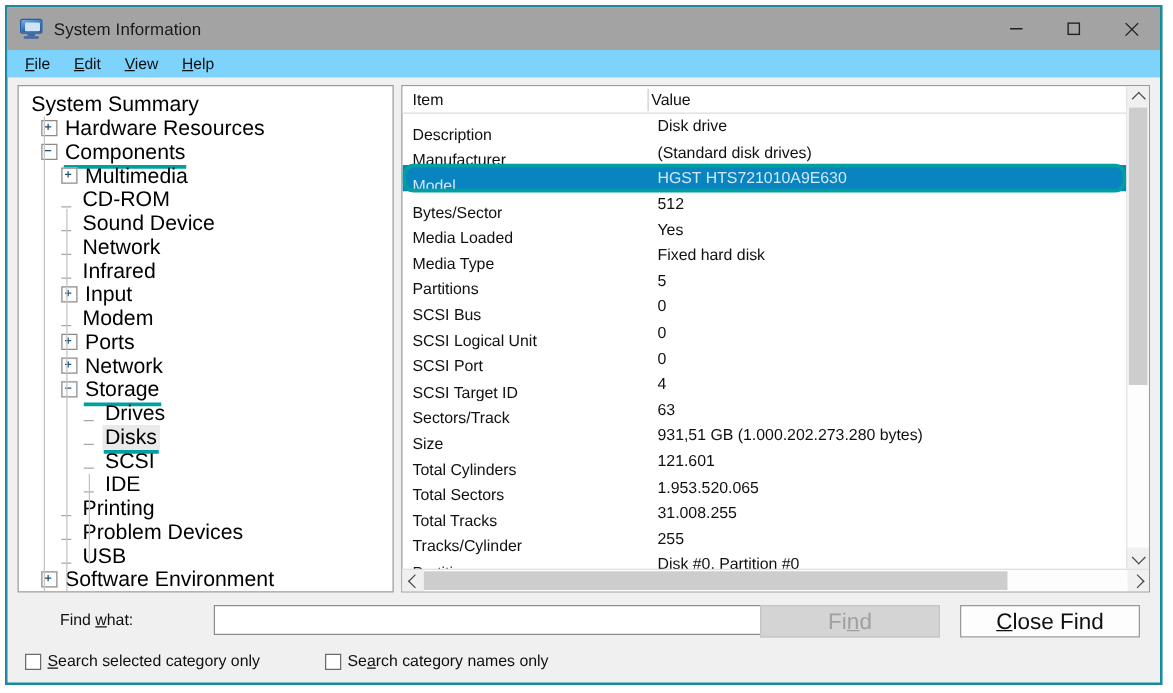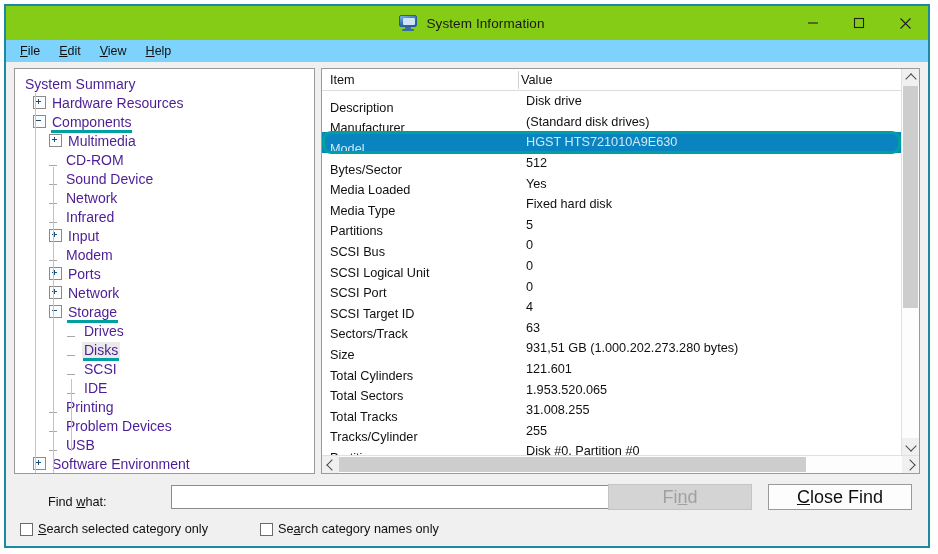--- a/index.html
+++ b/index.html
@@ -5,42 +5,42 @@
   html,body{margin:0;padding:0;background:#ffffff;}
   body{width:938px;height:554px;overflow:hidden;font-family:"Liberation Sans",sans-serif;}
 
   .window{
     position:absolute;left:4px;top:4px;width:926px;height:544px;
     background:#f0f0f0;border:2px solid #1b8a9e;box-sizing:border-box;
     display:flex;flex-direction:column;
   }
 
   
-  .titlebar{height:34px;background:#84cc16;display:flex;align-items:center;flex:none;position:relative;justify-content:center;}
+  .titlebar{height:34px;background:#a3a3a3;display:flex;align-items:center;flex:none;position:relative;}
   .tb-icon{width:18px;height:16px;margin-left:10px;margin-right:9px;position:relative;flex:none;}
   .mon-body{position:absolute;left:0;top:0;width:18px;height:12px;background:linear-gradient(160deg,#7fb3e8 0%,#2f6fb5 55%,#24559a 100%);border-radius:2px;border:1px solid #2a5c9e;box-sizing:border-box;}
   .mon-scr{position:absolute;left:3px;top:2px;width:12px;height:7px;background:#cfe4f8;border-radius:1px;}
   .mon-stand{position:absolute;left:6px;top:12px;width:6px;height:2px;background:#3a6aa8;}
   .mon-base{position:absolute;left:3px;top:14px;width:12px;height:2px;background:#3a6aa8;border-radius:1px;}
   .tb-title{font-size:13.5px;color:#1a1a1a;letter-spacing:.1px;}
   .tb-ctrls{position:absolute;right:0;top:0;height:34px;display:flex;}
   .tb-btn{width:46px;height:34px;display:flex;align-items:center;justify-content:center;cursor:default;}
   .tb-btn svg{display:block;}
 
   
   .menubar{height:22px;background:#7dd3fc;display:flex;align-items:center;padding-left:14px;flex:none;}
   .menu-item{font-size:12.5px;color:#101010;margin-right:19px;cursor:default;}
   .menu-item u{text-decoration:underline;}
 
   
   .content{flex:1;display:flex;padding:6px 8px 0 8px;box-sizing:border-box;gap:6px;min-height:0;}
 
   
   .treepane{width:301px;background:#ffffff;border:1px solid #9a9a9a;box-sizing:border-box;overflow:hidden;position:relative;flex:none;}
-  .tree{padding:5px 0 0 0;font-size:14px;color:#4c1d95;}
+  .tree{padding:5px 0 0 0;font-size:17px;color:#000000;}
   .node{height:19px;display:flex;align-items:center;position:relative;white-space:nowrap;cursor:default;}
   .node .lbl{position:relative;padding:0 2px;}
   .node .lbl.sel{background:#eaeaea;}
   .node .lbl .ul{position:absolute;left:1px;right:1px;bottom:-3px;height:3px;background:#00a0a0;}
   .tgl{width:11px;height:11px;border:1px solid #8a8a8a;background:#fdfdfd;margin-right:4px;position:relative;flex:none;cursor:pointer;}
   .tgl::before{content:"";position:absolute;left:2px;top:4px;width:5px;height:1px;background:#1a4f7a;}
   .tgl.plus::after{content:"";position:absolute;left:4px;top:2px;width:1px;height:5px;background:#1a4f7a;}
   .dash{width:11px;margin-right:4px;flex:none;position:relative;}
   .dash::before{content:"";position:absolute;left:0;top:5px;width:8px;height:1px;background:#a8a8a8;}
   .vline{position:absolute;width:1px;background:#c4c4c4;}
@@ -69,21 +69,21 @@
   .hsb-track{flex:1;position:relative;background:#fdfdfd;}
   .hsb-thumb{position:absolute;top:1px;bottom:1px;left:0;width:83%;background:#cdcdcd;cursor:pointer;}
   .arw{width:7px;height:7px;border-left:1.6px solid #4a4a4a;border-bottom:1.6px solid #4a4a4a;}
   .arw.up{transform:rotate(135deg);margin-top:2px;}
   .arw.dn{transform:rotate(-45deg);margin-bottom:2px;}
   .arw.lf{transform:rotate(45deg);margin-left:2px;}
   .arw.rt{transform:rotate(-135deg);margin-right:2px;}
 
   
   .findbar{flex:none;height:72px;padding:9px 14px 0 14px;box-sizing:border-box;position:relative;}
-  .fb-row1{display:flex;align-items:flex-end;height:26px;gap:43px;}
+  .fb-row1{display:flex;align-items:center;height:26px;gap:43px;}
   .fb-label{font-size:12.7px;color:#101010;width:108px;padding-left:28px;box-sizing:border-box;}
   .fb-label u{text-decoration:underline;}
   .fb-input{width:494px;height:24px;border:1px solid #8c8c8c;background:#ffffff;box-sizing:border-box;font-family:"Liberation Sans",sans-serif;font-size:12.7px;padding:0 4px;color:#101010;outline:none;}
   .btn{height:26px;border:1px solid #adadad;background:#e1e1e1;font-family:"Liberation Sans",sans-serif;font-size:18px;color:#101010;cursor:pointer;display:flex;align-items:center;justify-content:center;box-sizing:border-box;}
   .btn.dis{color:#a0a0a0;background:#d4d4d4;border-color:#c4c4c4;cursor:default;}
   .btn u{text-decoration:underline;}
   .btn-find{position:absolute;right:176px;top:10px;width:144px;}
   .btn-close{position:absolute;right:16px;top:10px;width:144px;background:#fdfdfd;border-color:#9a9a9a;}
   .fb-row2{display:flex;align-items:center;height:24px;margin-top:8px;}
   .cbwrap{display:flex;align-items:center;font-size:12.7px;color:#101010;cursor:pointer;}

